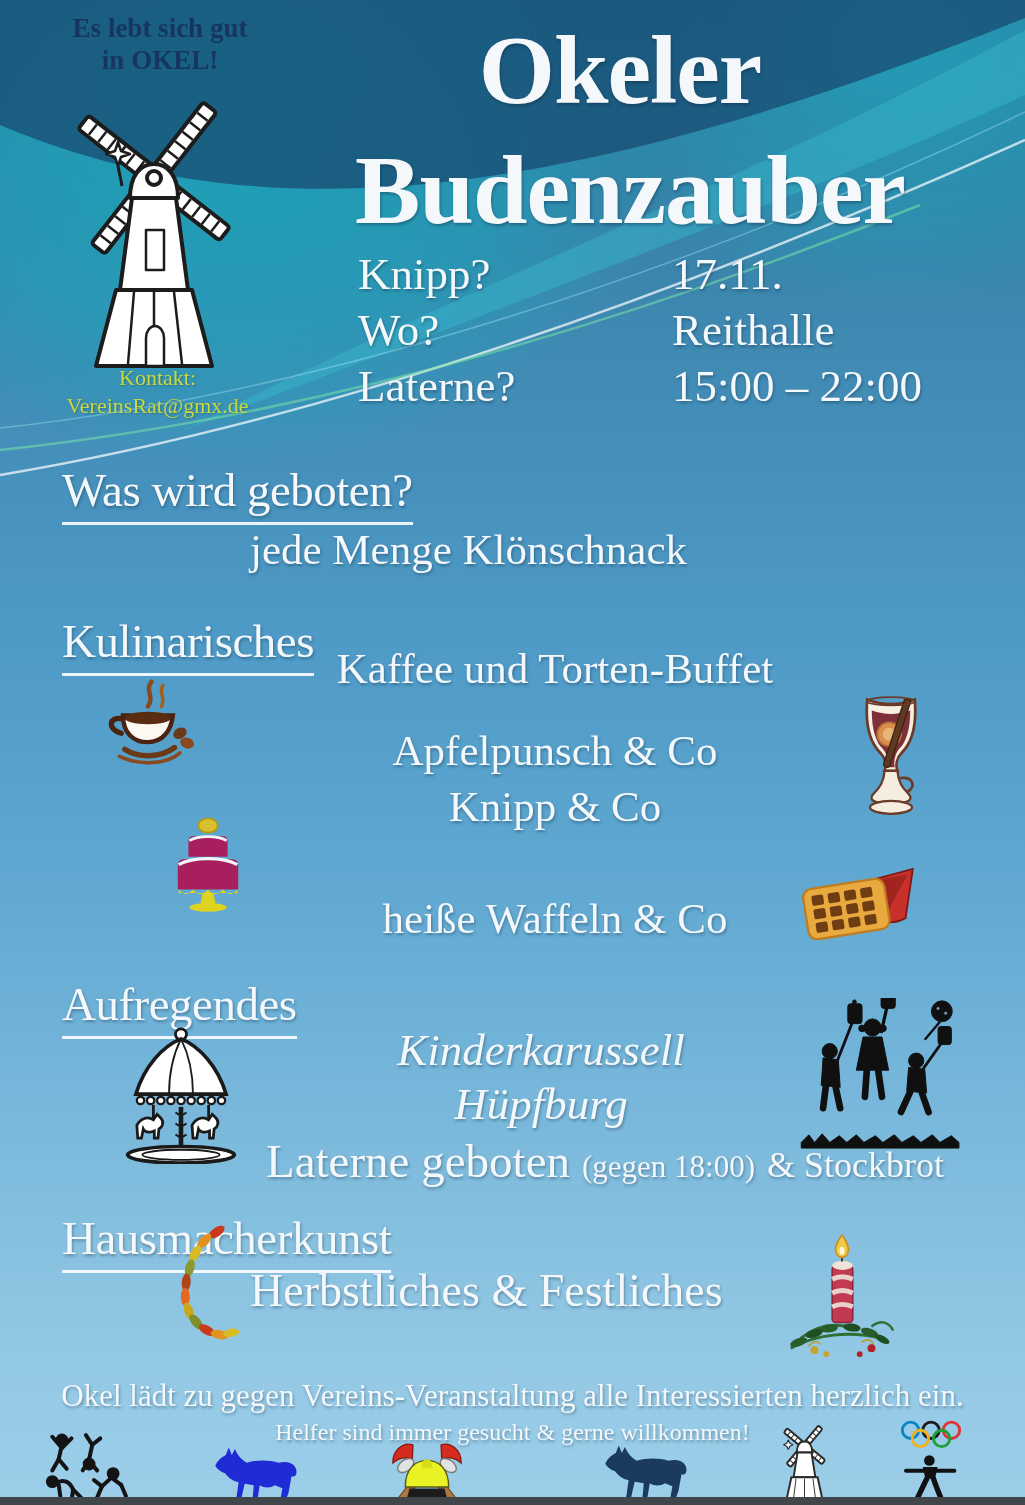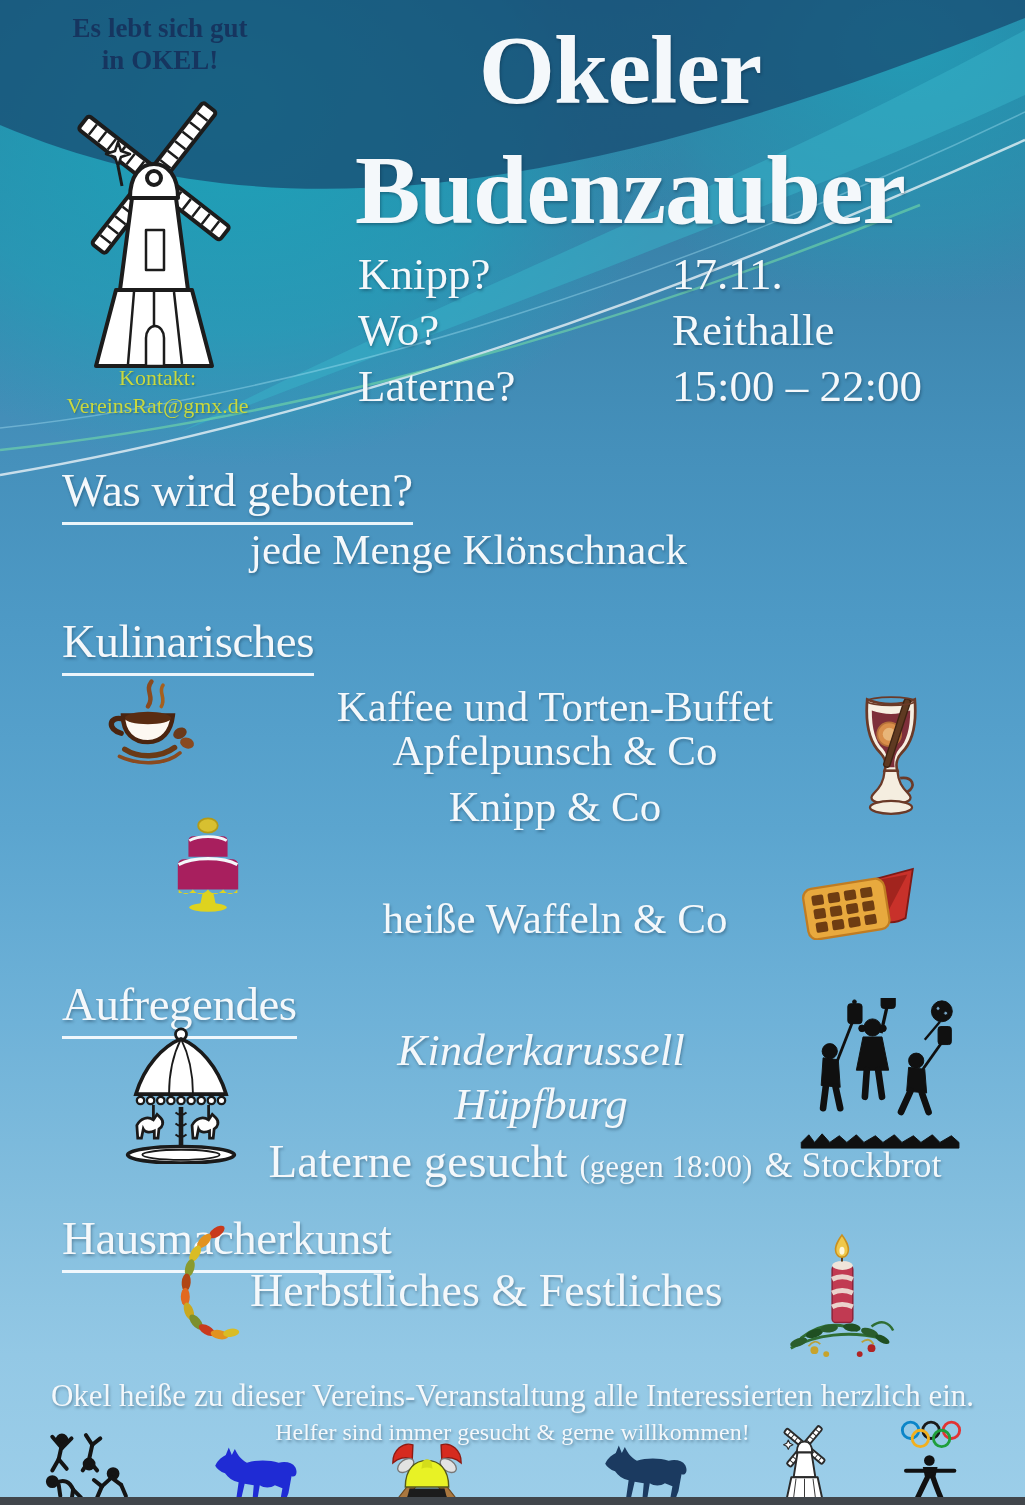--- a/index.html
+++ b/index.html
@@ -103,21 +103,21 @@
   <div class="abs dvalue white" style="top:352px">15:00 – 22:00</div>
 
   <div class="abs white h47" style="left:62px;top:455px">
     <span class="underl">Was wird geboten?</span>
   </div>
   <div class="abs white" style="left:250px;top:517px;font-size:43px">jede Menge Klönschnack</div>
 
   <div class="abs white h47" style="left:62px;top:606px">
     <span class="underl">Kulinarisches</span>
   </div>
-  <div class="abs white kul-line center" style="top:674px">Kaffee und Torten-Buffet</div>
+  <div class="abs white kul-line center" style="top:636px">Kaffee und Torten-Buffet</div>
   <div class="abs white kul-line center" style="top:718px">Apfelpunsch &amp; Co</div>
   <div class="abs white kul-line center" style="top:774px">Knipp &amp; Co</div>
   <div class="abs white kul-line center" style="top:886px">heiße Waffeln &amp; Co</div>
 
   <svg class="abs" style="left:98px;top:678px" width="98" height="98" viewBox="0 0 110 110">
     <path d="M60,4 C52,14 64,20 56,32" stroke="#8a4a1f" stroke-width="5" fill="none" stroke-linecap="round"></path>
     <path d="M73,8 C67,16 77,22 71,32" stroke="#a5601f" stroke-width="4" fill="none" stroke-linecap="round"></path>
     <path d="M28,42 C28,62 40,72 56,72 C72,72 82,60 84,42 Z" fill="#fdf8f2" stroke="#4a2410" stroke-width="5"></path>
     <ellipse cx="56" cy="45" rx="26" ry="7" fill="#5a2c12"></ellipse>
     <path d="M28,46 C12,42 10,58 26,62" stroke="#4a2410" stroke-width="6" fill="none" stroke-linecap="round"></path>
@@ -171,21 +171,21 @@
       </g>
     </g>
   </svg>
 
   <div class="abs white h47" style="left:62px;top:969px">
     <span class="underl">Aufregendes</span>
   </div>
   <div class="abs white auf-line center" style="top:1016px">Kinderkarussell</div>
   <div class="abs white auf-line center" style="top:1070px">Hüpfburg</div>
   <div class="abs white lanterne-line" style="top:1126px">
-    <span style="font-size:47px">Laterne gesucht</span>
+    <span style="font-size:47px">Laterne geboten</span>
     <span style="font-size:31px">(gegen 18:00)</span>
     <span style="font-size:36px">&amp; Stockbrot</span>
   </div>
 
   <svg class="abs" style="left:110px;top:1026px" width="142" height="138" viewBox="0 0 140 150">
     <g stroke="#1a1a1a" fill="#ffffff">
       <circle cx="70" cy="9" r="6" stroke-width="3"></circle>
       <path d="M70,14 C50,22 30,44 21,74 L119,74 C110,44 90,22 70,14 Z" stroke-width="4"></path>
       <path d="M70,14 C62,30 57,52 57,74 M70,14 C78,30 83,52 83,74" stroke-width="2" fill="none"></path>
       <g stroke-width="2.5">
@@ -282,21 +282,21 @@
     <ellipse cx="62.5" cy="34" rx="10.5" ry="4.5" fill="#efe4da"></ellipse>
     <line x1="62" y1="30" x2="62" y2="23" stroke="#5a3a1a" stroke-width="2"></line>
     <path d="M62,3 C67,10 71,17 67,23 C65,26.5 59,26.5 57,23 C53,17 57,10 62,3 Z" fill="#f0c84a" stroke="#c89020" stroke-width="1.5"></path>
     <ellipse cx="62" cy="19" rx="2.6" ry="4" fill="#fff7d8"></ellipse>
     <circle cx="34" cy="120" r="4" fill="#c7a32c"></circle>
       <circle cx="92" cy="118" r="4" fill="#b02424"></circle>
     <circle cx="46" cy="124" r="3" fill="#c7a32c"></circle>
       <circle cx="80" cy="124" r="3" fill="#b02424"></circle>
   </svg>
 
-  <div class="abs white footer1 center" style="top:1370px">Okel heiße zu dieser Vereins-Veranstaltung alle Interessierten herzlich ein.</div>
+  <div class="abs white footer1 center" style="top:1370px">Okel lädt zu gegen Vereins-Veranstaltung alle Interessierten herzlich ein.</div>
   <div class="abs white footer2 center" style="top:1411px">Helfer sind immer gesucht &amp; gerne willkommen!</div>
 
   <svg class="abs" style="left:30px;top:1432px" width="115" height="72" viewBox="0 0 120 90">
     <g stroke="#141414" stroke-width="5" stroke-linecap="round" fill="#141414">
       <circle cx="28" cy="10" r="5.5"></circle>
       <line x1="28" y1="16" x2="24" y2="34"></line>
       <line x1="28" y1="20" x2="16" y2="6"></line>
         <line x1="28" y1="20" x2="40" y2="8"></line>
       <line x1="24" y1="34" x2="16" y2="48"></line>
         <line x1="24" y1="34" x2="34" y2="46"></line>

